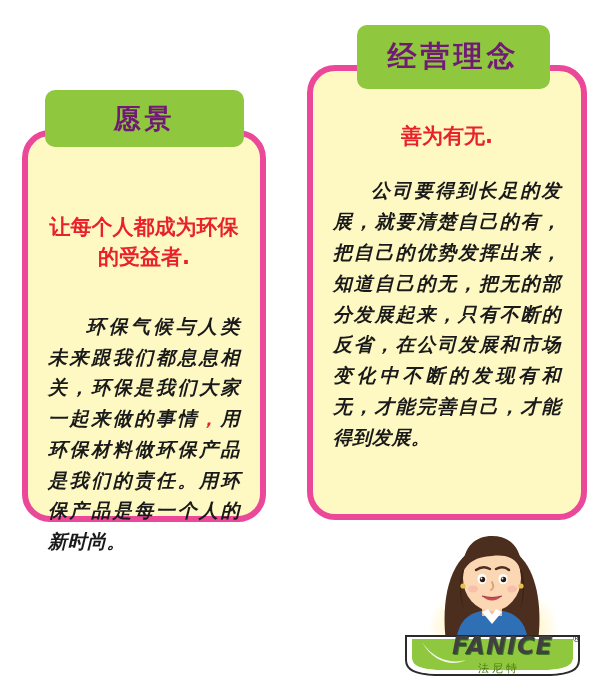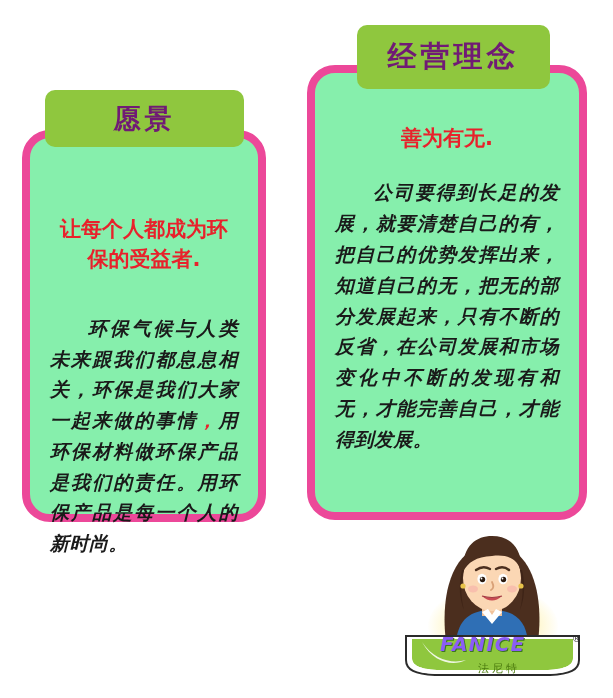--- a/index.html
+++ b/index.html
@@ -45,23 +45,23 @@
     left: 357px;
     top: 25px;
     width: 193px;
     height: 64px;
     font-size: 29px;
   }
 
   
   .panel {
     position: absolute;
-    border: 8px solid #ec4899;
+    border: 6px solid #ec4899;
     border-radius: 28px;
-    background: #86efac;
+    background: #fef9c3;
     box-sizing: border-box;
   }
   .panel-vision {
     left: 22px;
     top: 130px;
     width: 244px;
     height: 392px;
   }
   .panel-philosophy {
     left: 307px;
@@ -169,26 +169,26 @@
   }
   .reg-mark {
     position: absolute;
     right: 4px;
     top: 4px;
     font-size: 9px;
     color: #2b2b2b;
   }
   .logo-text {
     position: absolute;
-    left: 40px;
+    left: 52px;
     top: 2px;
-    font-size: 20px;
+    font-size: 24px;
     font-weight: bold;
     font-style: italic;
-    color: #8b5cf6;
+    color: #404040;
     letter-spacing: 1px;
     text-shadow: 1px 1px 0 #3d7a1d;
     font-family: "DejaVu Sans", "Liberation Sans", sans-serif;
   }
   .logo-sub {
     position: absolute;
     left: 78px;
     top: 31px;
     font-size: 11px;
     color: #4d7c0f;

